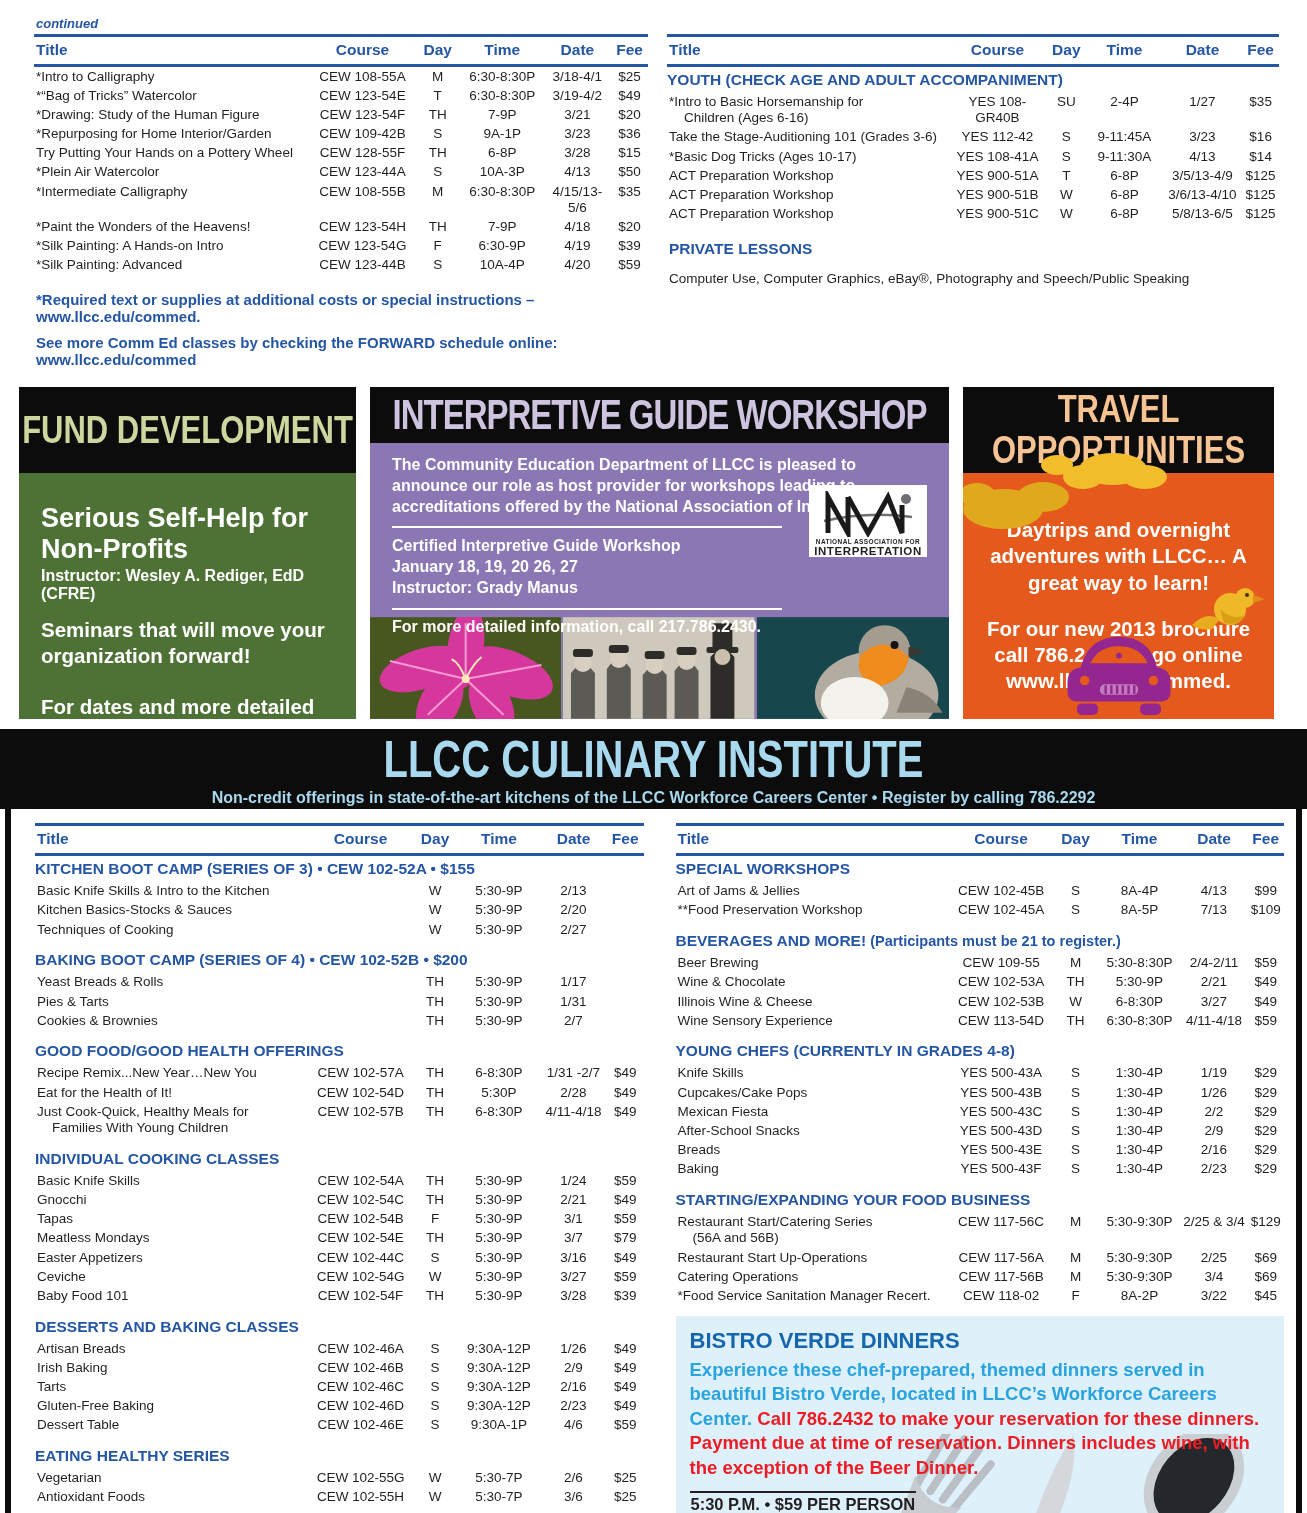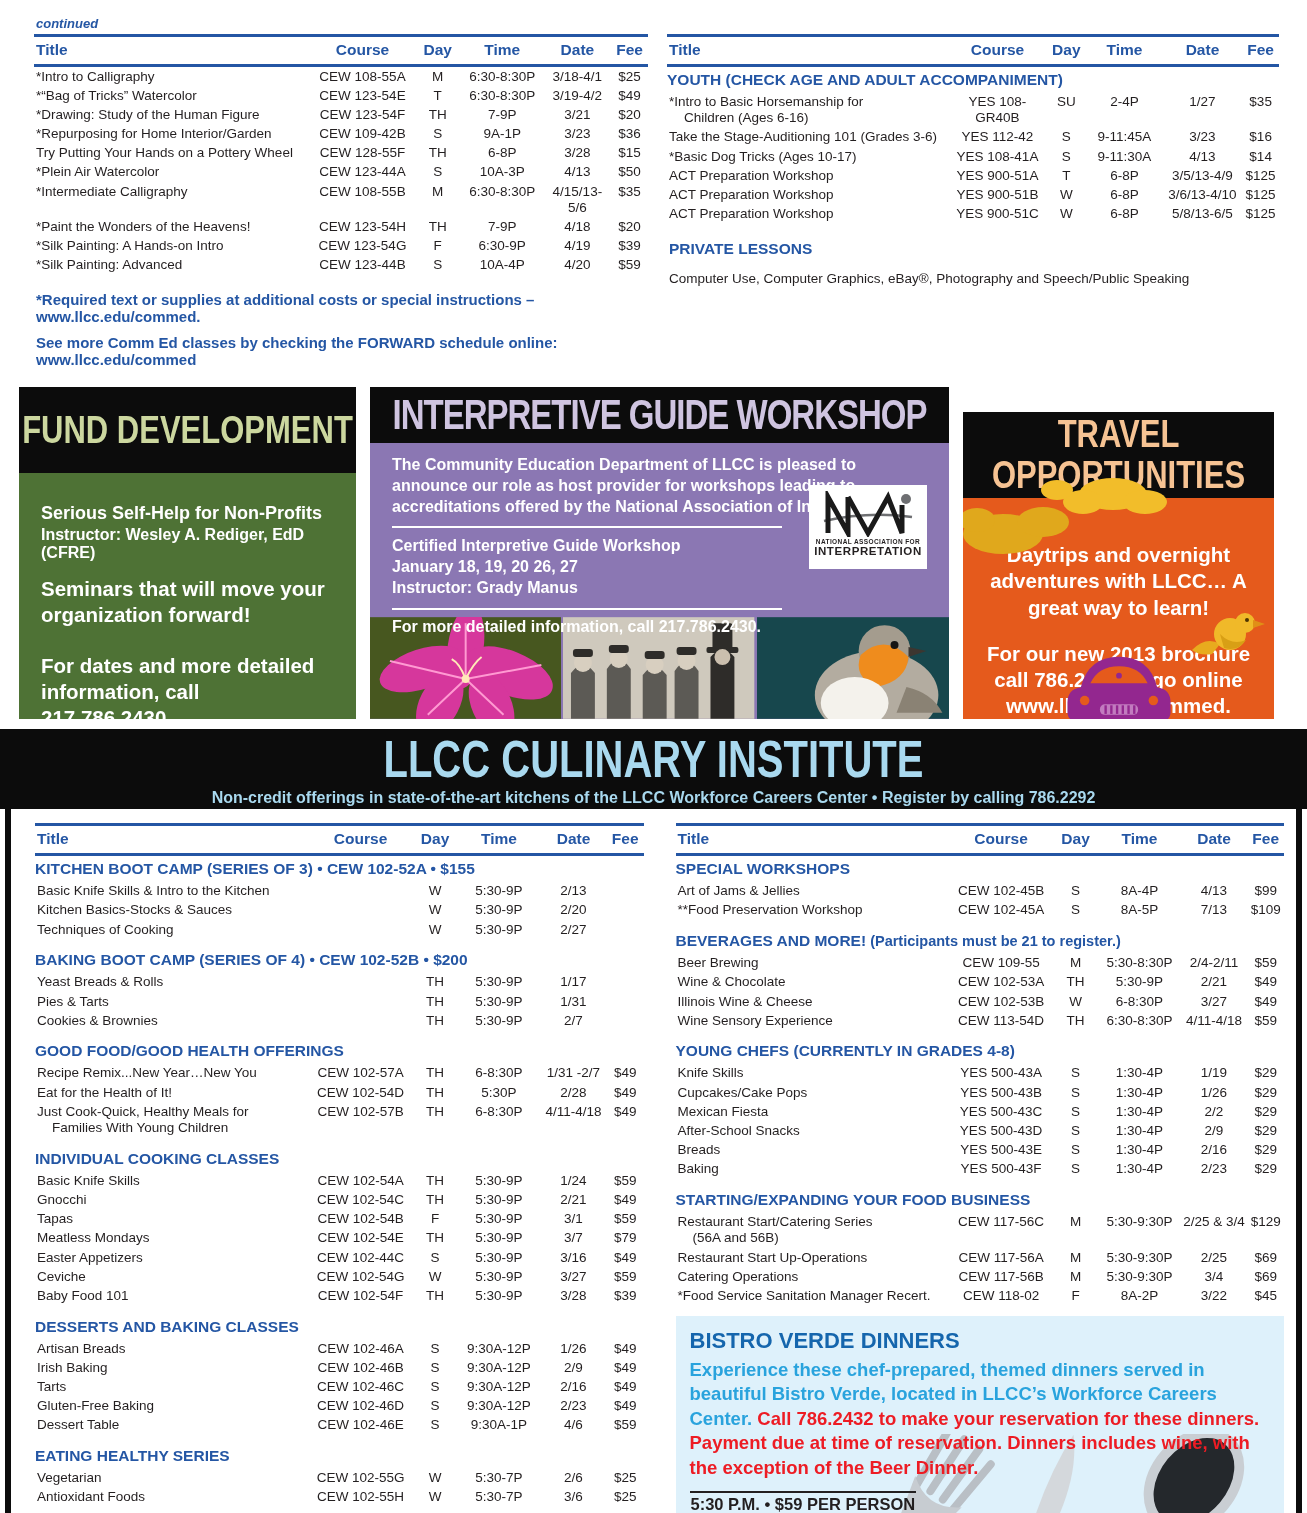--- a/index.html
+++ b/index.html
@@ -32,41 +32,41 @@
   .private-text{font-size:13.5px;margin-left:2px;}
 
   .notes{margin:16px 0 0 2px;}
   .note-line{color:#2456a4;font-weight:bold;font-size:15px;margin:0 0 9px 0;}
 
   
   .promo-band{display:flex;gap:14px;padding:10px 19px 0;height:332px;box-sizing:content-box;}
   .promo{display:flex;flex-direction:column;overflow:hidden;}
   .promo-fund{width:337px;}
   .promo-guide{width:579px;}
-  .promo-travel{width:311px;margin-top:25px;}
+  .promo-travel{width:311px;}
   .promo-header{background:#0c0c0c;display:flex;align-items:center;justify-content:center;text-align:center;flex:0 0 auto;}
   .condensed{display:inline-block;transform:scaleY(1.28);transform-origin:center;font-weight:bold;letter-spacing:0;}
   .fund-header{height:86px;color:#ccd79f;}
   .fund-header .condensed{font-size:31px;line-height:1.02;}
   .guide-header{height:56px;color:#cfc4e0;}
   .guide-header .condensed{font-size:33px;letter-spacing:-1px;}
   .travel-header{height:86px;color:#f6c393;}
   .travel-header .condensed{font-size:31px;line-height:1.02;}
 
   .fund-body{background:#4e7235;color:#fff;flex:1;padding:30px 20px 0 22px;}
-  .fund-line1{font-weight:bold;font-size:18px;margin:0 0 2px;}
+  .fund-line1{font-weight:bold;font-size:27px;margin:0 0 2px;}
   .fund-line2{font-weight:bold;font-size:16px;margin:0 0 14px;}
   .fund-para{font-weight:bold;font-size:20.5px;line-height:1.25;margin:0 0 26px;}
 
   .guide-body{background:#8b77b3;color:#fff;position:relative;flex:0 0 auto;height:174px;padding:12px 22px 0;box-sizing:border-box;}
   .guide-intro{font-weight:bold;font-size:16px;line-height:1.3;margin:0;width:100%;}
   .guide-divider{border:none;border-top:2px solid #fff;width:390px;margin:9px 0 8px;}
   .guide-block div{font-weight:bold;font-size:16px;line-height:1.3;}
   .guide-more{font-weight:bold;font-size:16px;margin-top:8px;}
-  .nai-logo{position:absolute;right:22px;top:42px;width:118px;height:84px;background:#fff;
+  .nai-logo{position:absolute;right:22px;top:42px;width:118px;height:72px;background:#fff;
      display:flex;flex-direction:column;align-items:center;justify-content:flex-start;padding-top:6px;box-sizing:border-box;}
   .nai-line1{font-size:6.5px;font-weight:bold;color:#231f20;letter-spacing:0.4px;margin-top:1px;}
   .nai-line2{font-size:11.5px;font-weight:bold;color:#231f20;letter-spacing:0.6px;}
   .guide-photos{display:flex;height:102px;gap:2px;background:#8b77b3;}
   .guide-photos svg{display:block;}
 
   .travel-body{background:#e55a1c;color:#fff;flex:1;position:relative;text-align:center;padding-top:44px;}
   .travel-para{font-weight:bold;font-size:20.5px;line-height:1.28;margin:0 auto 20px;width:290px;}
   .cloud-wrap{position:absolute;left:-6px;top:-30px;}
   .bird-wrap{position:absolute;right:8px;top:108px;}

